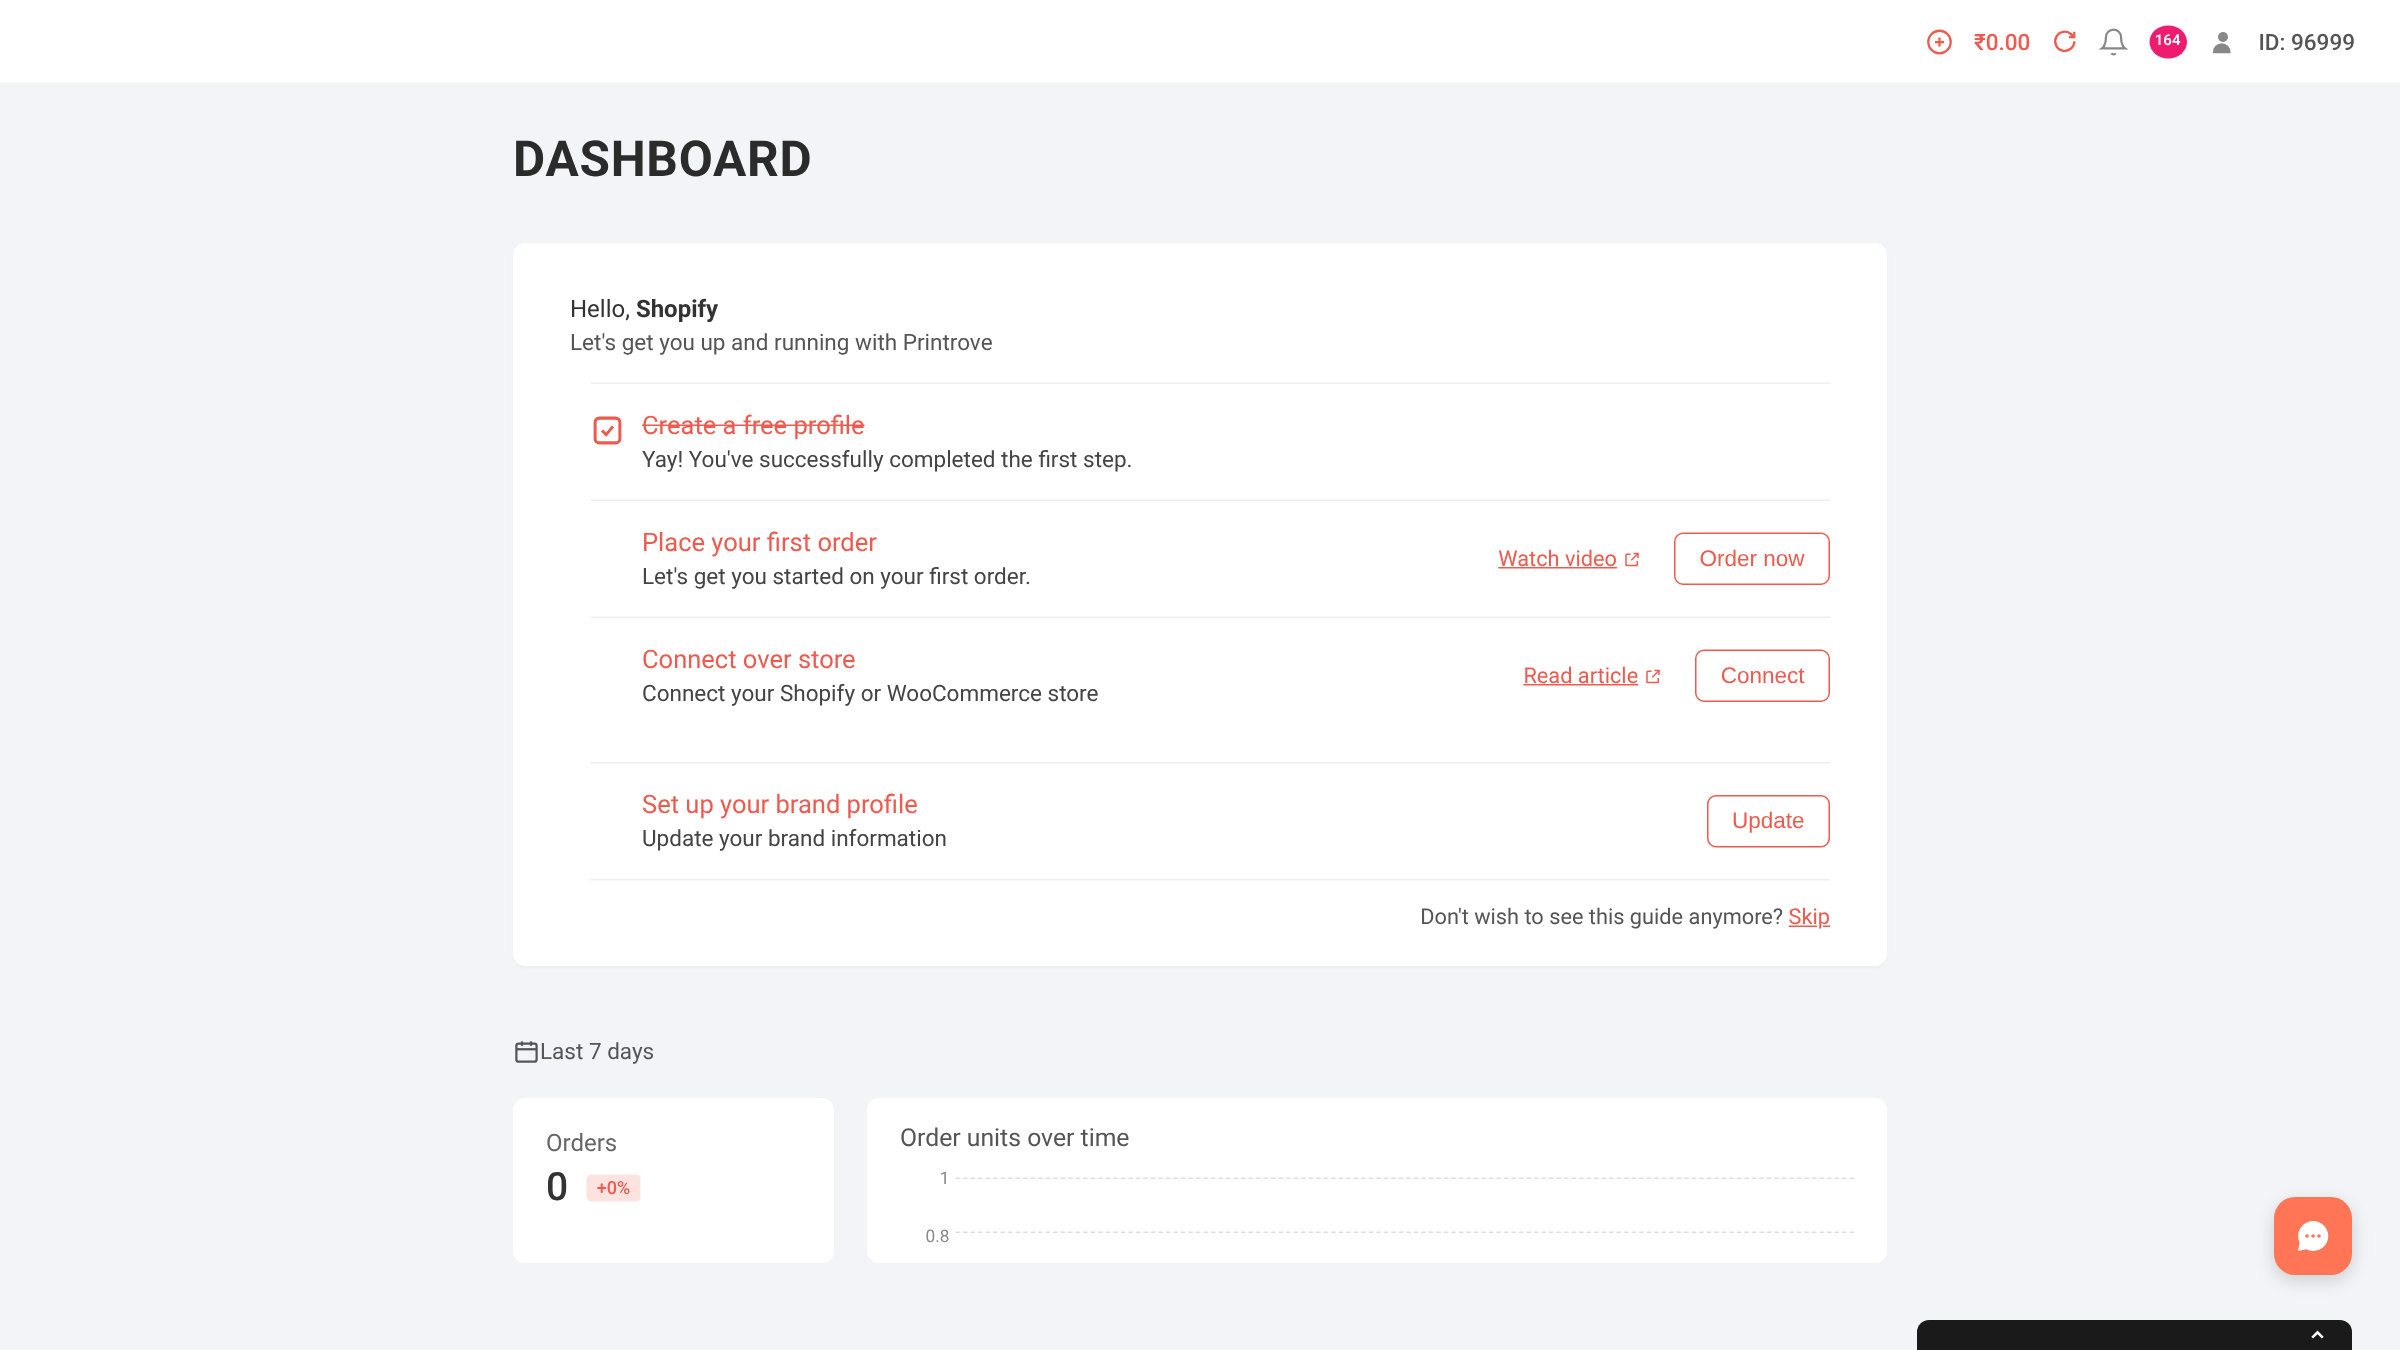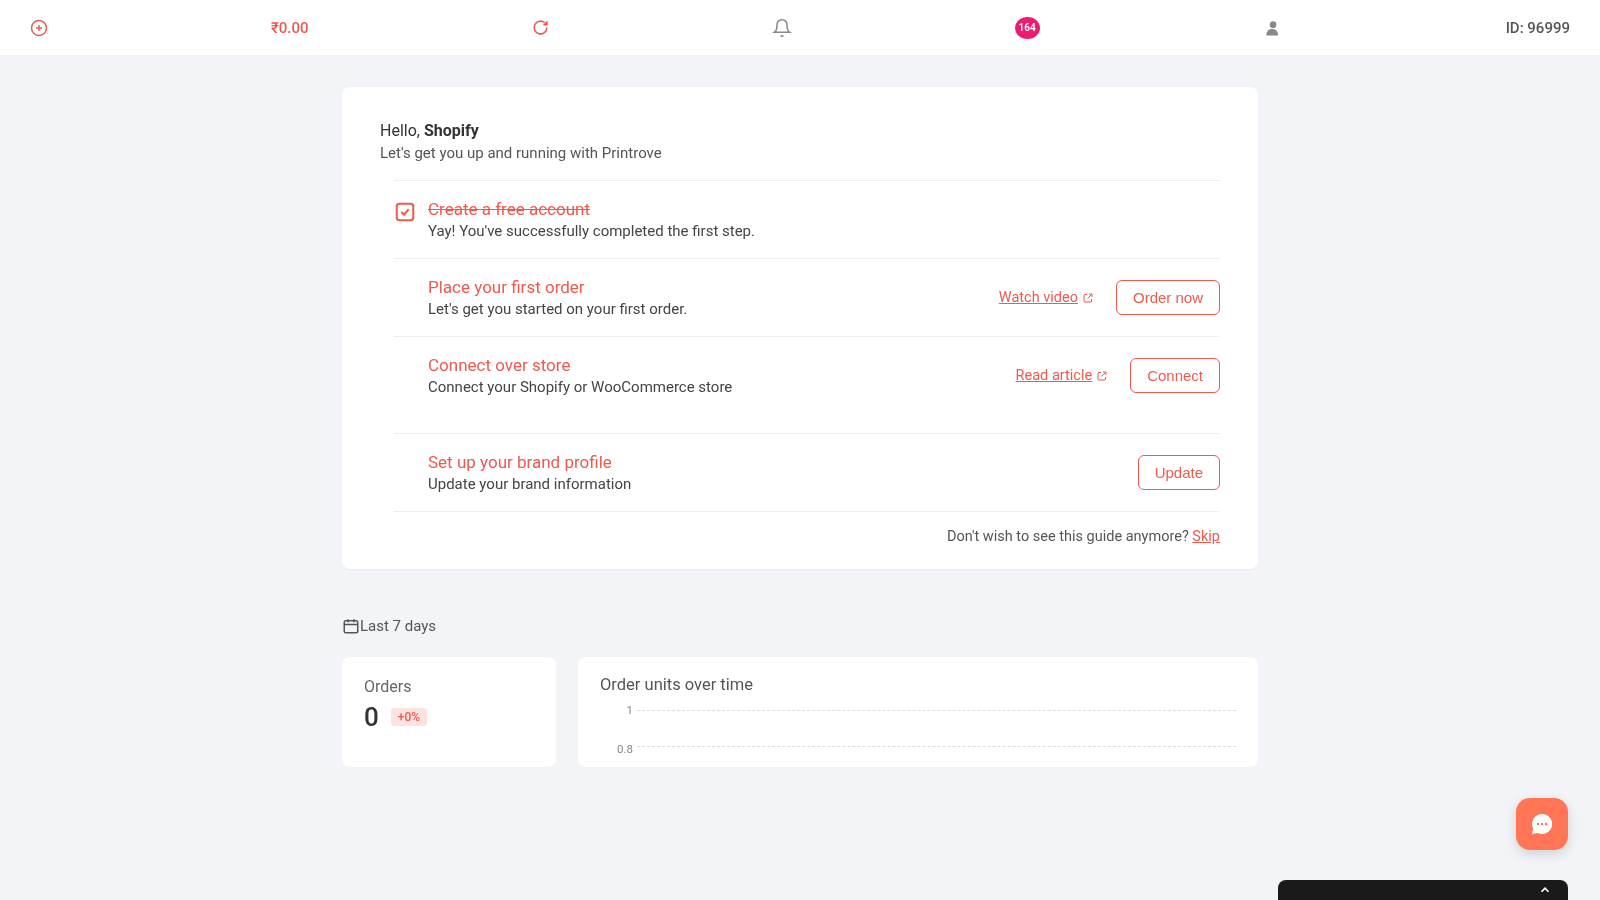--- a/index.html
+++ b/index.html
@@ -1,17 +1,17 @@
 <!DOCTYPE html>
 <html><head>
 <meta charset="utf-8">
 <style>
 * { box-sizing: border-box; margin: 0; padding: 0; }
 body { font-family: -apple-system, BlinkMacSystemFont, 'Segoe UI', Roboto, sans-serif; background: #f3f4f7; color: #333; overflow: hidden; height: 900px; width: 1600px; }
-.header { background: #fff; height: 55px; display: flex; align-items: center; justify-content: space-between; padding: 0 30px; gap: 14px; }
+.header { background: #fff; height: 55px; display: flex; align-items: center; justify-content: flex-end; padding: 0 30px; gap: 14px; }
 .h-icon { color: #ee5a4e; display: inline-flex; align-items: center; cursor: pointer; }
 .h-balance { color: #ee5a4e; font-size: 15px; font-weight: 500; }
 .h-badge { background: #ee1b6e; color: #fff; border-radius: 50%; min-width: 22px; height: 22px; display: inline-flex; align-items: center; justify-content: center; font-size: 10px; font-weight: 600; padding: 0 4px; }
 .h-user { color: #888; display: inline-flex; }
 .h-id { font-size: 15px; color: #555; font-weight: 500; }
 .content { max-width: 916px; margin: 0 auto; padding: 32px 0 0 0; }
 .page-title { font-size: 33px; font-weight: 700; letter-spacing: 0.5px; color: #2b2b2b; margin-bottom: 36px; }
 .card { background: #fff; border-radius: 8px; padding: 34px 38px 24px 38px; box-shadow: 0 1px 2px rgba(0,0,0,0.03); }
 .greeting { font-size: 16px; color: #333; }
 .greeting b { font-weight: 700; }
@@ -77,37 +77,38 @@
   <span class="h-user">
     <svg width="20" height="20" viewBox="0 0 24 24" fill="currentColor">
         <circle cx="12" cy="8" r="4"></circle>
         <path d="M4 21v-1a7 7 0 0 1 14 0v1z"></path>
       </svg>
   </span>
   <span class="h-id">ID: 96999</span>
 </div>
 
 <div class="content">
+  <h1 class="page-title">DASHBOARD</h1>
 
   <div class="card">
     <div class="greeting">
       <span>Hello, </span><b>Shopify</b>
     </div>
     <div class="greeting-sub">Let's get you up and running with Printrove</div>
 
     <div class="steps" id="steps-container">
         <div class="step">
           <span class="step-icon">
             <svg width="22" height="22" viewBox="0 0 24 24" fill="none" stroke="currentColor" stroke-width="2.2">
               <rect x="3" y="3" width="18" height="18" rx="3"></rect>
               <polyline points="8 12 11 15 16 9"></polyline>
             </svg>
           </span>
           <div class="step-body">
-            <div class="step-title done">Create a free account</div>
+            <div class="step-title done">Create a free profile</div>
             <div class="step-desc">Yay! You've successfully completed the first step.</div>
           </div>
           <div class="step-actions"></div>
         </div>
         <div class="step">
           <span class="step-icon"></span>
           <div class="step-body">
             <div class="step-title">Place your first order</div>
             <div class="step-desc">Let's get you started on your first order.</div>
           </div>

